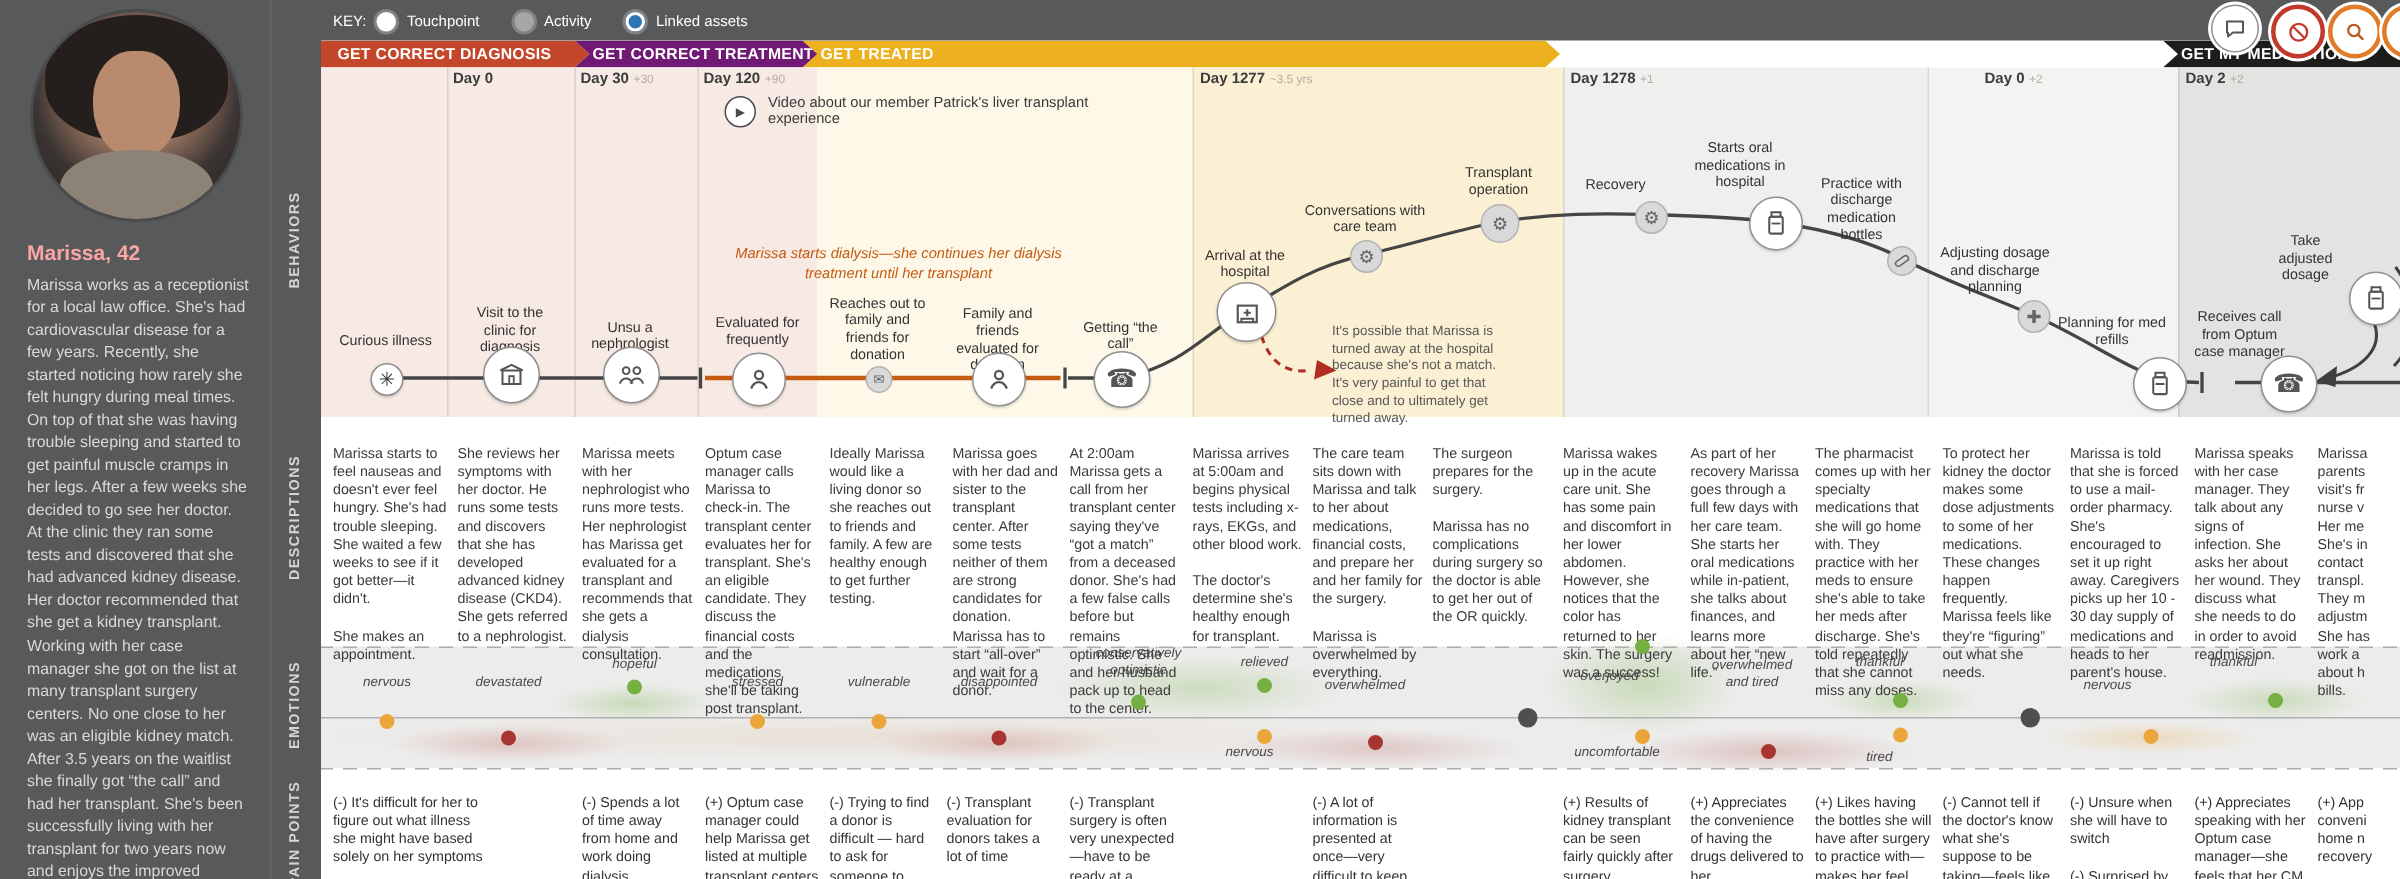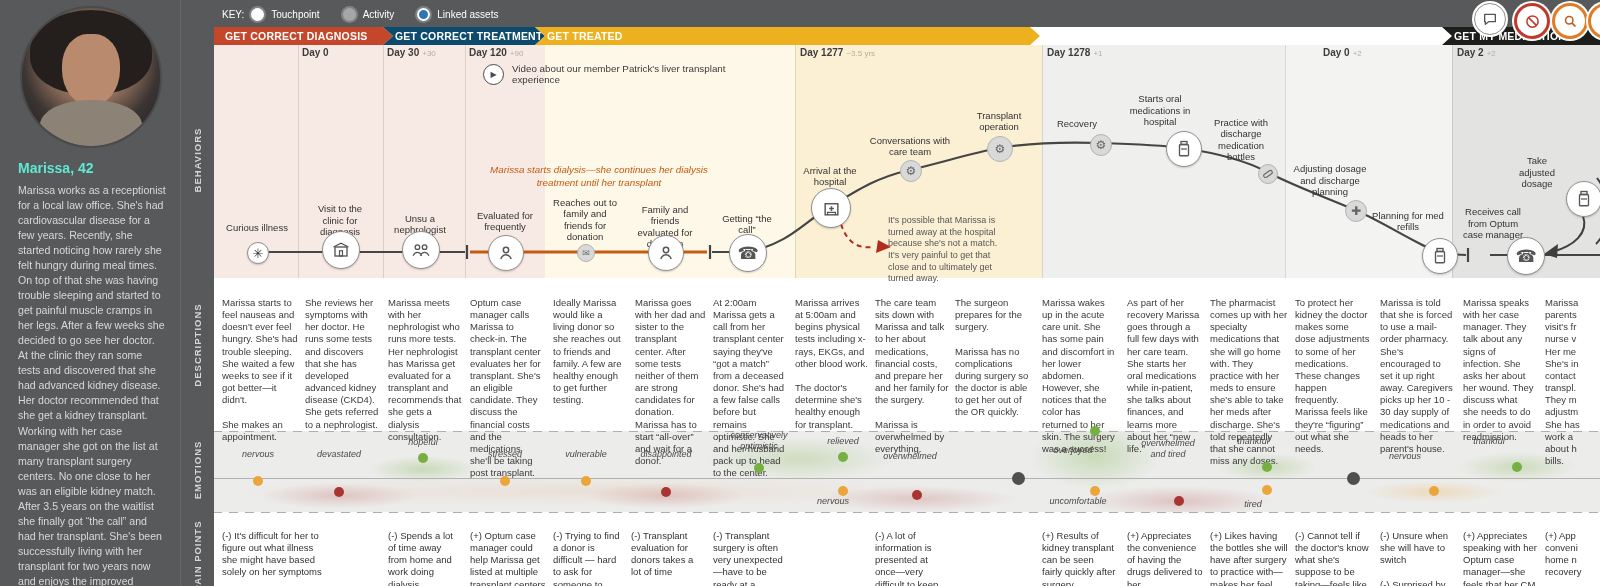--- a/index.html
+++ b/index.html
@@ -8,21 +8,21 @@
   .abs{position:absolute;}
   
   #sidebar{left:0;top:0;width:180px;height:586px;background:#58595b;z-index:30;}
   #rowstrip{left:180px;top:0;width:33px;height:586px;background:#58595b;border-left:1px solid #66676a;z-index:29;}
   #avatar{left:20px;top:6px;width:138px;height:138px;border-radius:50%;overflow:hidden;
           background:radial-gradient(circle at 50% 38%, #c9a189 0%, #9a7560 34%, #3a3432 62%, #221f1e 100%);
           border:2px solid #4a4b4d;}
   #avatar .hair{position:absolute;left:8px;top:2px;width:122px;height:84px;border-radius:50% 50% 44% 44%;background:#241f1d;}
   #avatar .face{position:absolute;left:40px;top:26px;width:58px;height:72px;border-radius:46% 46% 52% 52%;background:#b98a6d;}
   #avatar .body{position:absolute;left:18px;top:92px;width:102px;height:52px;border-radius:48% 48% 0 0;background:#8c8376;}
-  #persona-name{left:18px;top:160px;width:150px;color:#5eead4;font-size:14px;font-weight:bold;}
+  #persona-name{left:18px;top:160px;width:150px;color:#fca5a5;font-size:14px;font-weight:bold;}
   #persona-bio{left:18px;top:183px;width:148px;color:#d9d9d9;font-size:10.6px;line-height:1.42;}
   
   #topbar{left:180px;top:0;width:1420px;height:27px;background:#58595b;z-index:5;}
   #legend{left:222px;top:5px;height:18px;z-index:6;color:#fff;font-size:10px;display:flex;align-items:center;gap:7px;}
   .leg-dot{width:13px;height:13px;border-radius:50%;display:inline-block;box-shadow:0 0 0 2px rgba(255,255,255,.25);}
   .leg-label{margin-right:16px;}
   
   .phase{position:absolute;top:27px;height:18px;color:#fff;font-weight:bold;font-size:10.5px;
          display:flex;align-items:center;padding-left:12px;box-sizing:border-box;white-space:nowrap;letter-spacing:.2px;}
   
@@ -144,21 +144,21 @@
     <div class="vline" style="left: 298px; z-index: 2;"></div>
     <div class="vline" style="left: 383px; z-index: 2;"></div>
     <div class="vline" style="left: 465px; z-index: 2;"></div>
     <div class="vline" style="left: 795px; z-index: 2;"></div>
     <div class="vline" style="left: 1042px; z-index: 2;"></div>
     <div class="vline" style="left: 1285px; z-index: 2;"></div>
     <div class="vline" style="left: 1452px; z-index: 2;"></div>
     <div class="phase" style="left: 213px; width: 180px; background: rgb(197, 71, 43); z-index: 6; clip-path: polygon(0px 0px, calc(100% - 10px) 0px, 100% 50%, calc(100% - 10px) 100%, 0px 100%);">
       <span>GET CORRECT DIAGNOSIS</span>
     </div>
-    <div class="phase" style="left: 383px; width: 162px; background: #0c4a6e; z-index: 7; clip-path: polygon(0px 0px, calc(100% - 10px) 0px, 100% 50%, calc(100% - 10px) 100%, 0px 100%, 10px 50%);">
+    <div class="phase" style="left: 383px; width: 162px; background: #701a75; z-index: 7; clip-path: polygon(0px 0px, calc(100% - 10px) 0px, 100% 50%, calc(100% - 10px) 100%, 0px 100%, 10px 50%);">
       <span>GET CORRECT TREATMENT</span>
     </div>
     <div class="phase" style="left: 535px; width: 505px; background: rgb(237, 176, 31); z-index: 8; clip-path: polygon(0px 0px, calc(100% - 10px) 0px, 100% 50%, calc(100% - 10px) 100%, 0px 100%, 10px 50%);">
       <span>GET TREATED</span>
     </div>
     <div class="phase" style="left: 1442px; width: 158px; background: rgb(29, 29, 27); z-index: 10; clip-path: polygon(0px 0px, 100% 0px, 100% 100%, 0px 100%, 10px 50%);">
       <span>GET MY MEDICATION</span>
     </div>
     <div class="day" style="left: 302px; z-index: 4;"><span>Day 0</span></div>
     <div class="day" style="left: 387px; z-index: 4;"><span>Day 30</span><small>+30</small></div>

